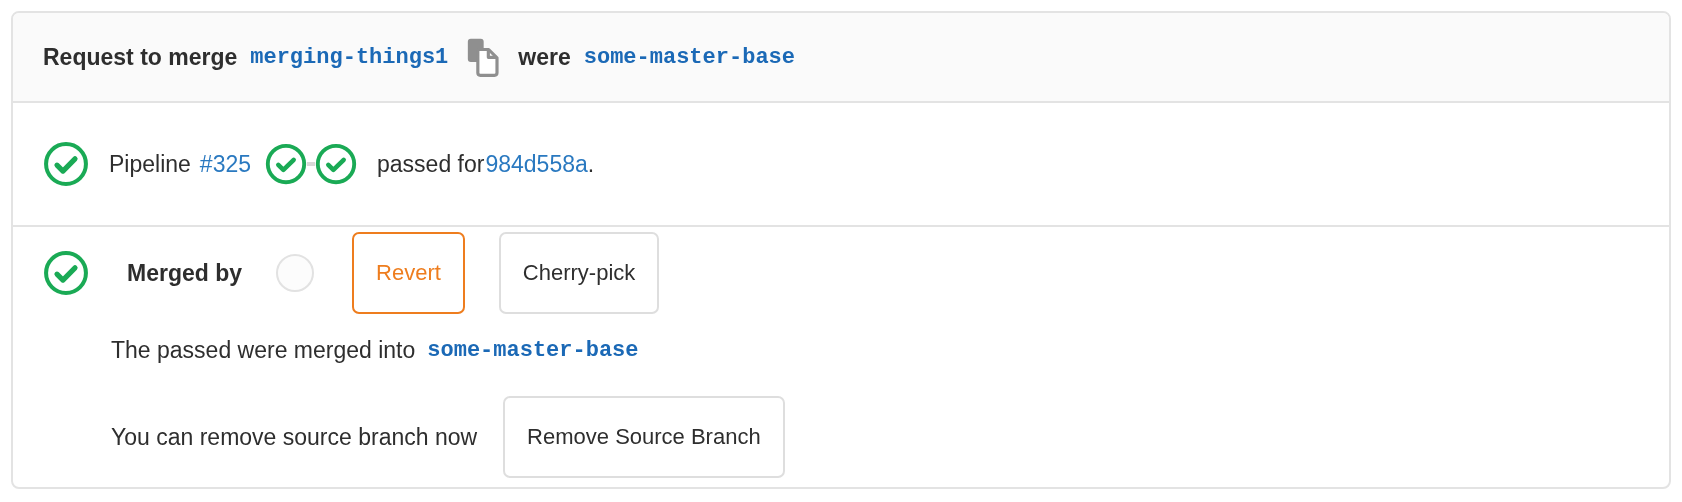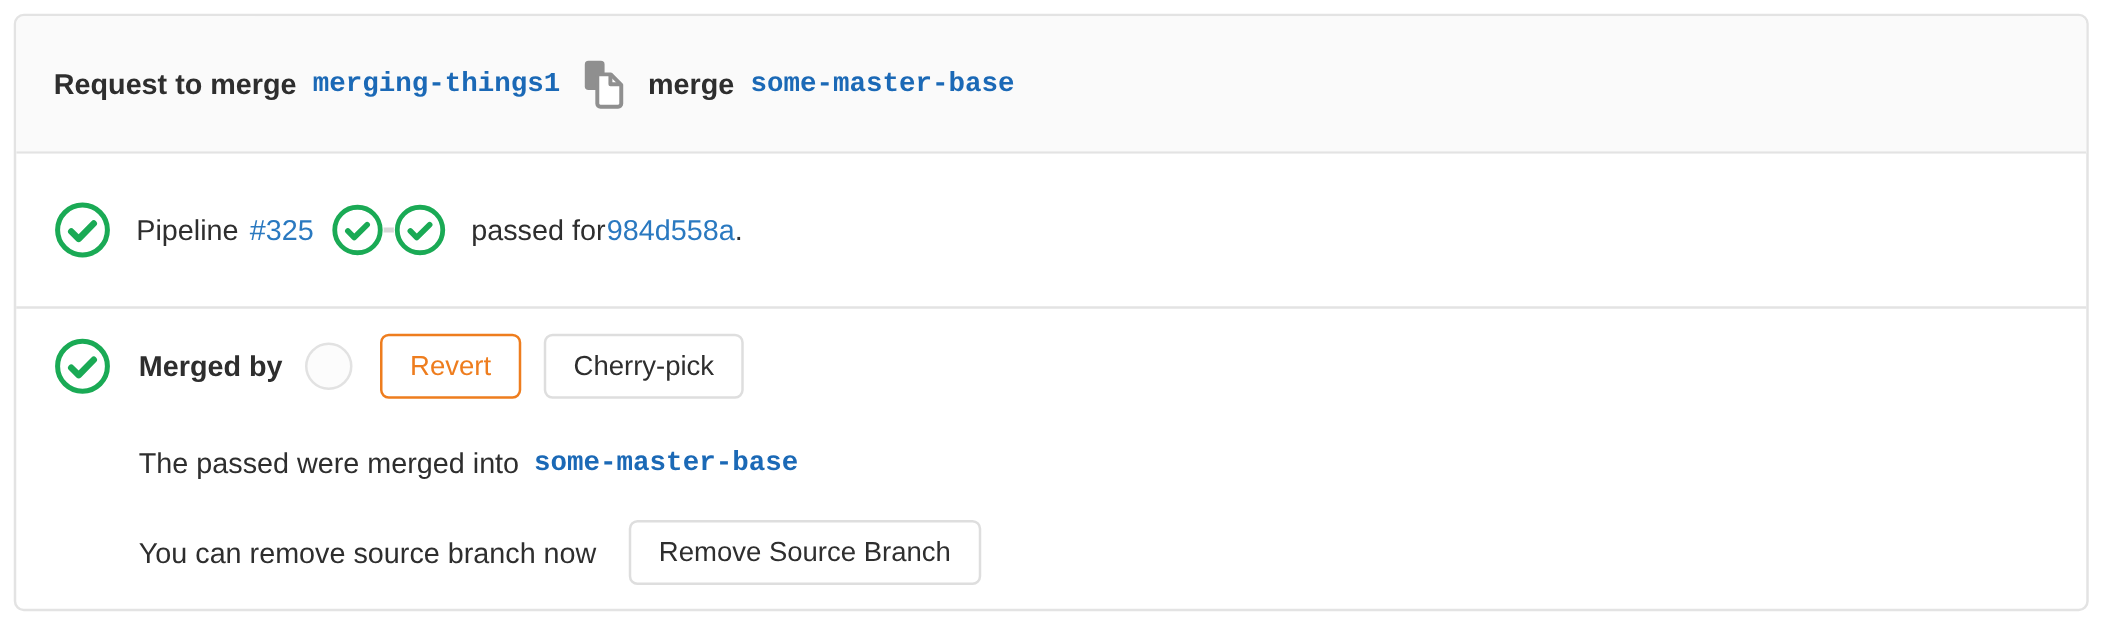--- a/index.html
+++ b/index.html
@@ -19,21 +19,21 @@
     font-family:"Liberation Sans","DejaVu Sans",sans-serif;
     color:var(--text-dark);
     position:relative;overflow:hidden;
   }
   .mr-widget{
     position:absolute;left:11px;top:11px;width:1660px;height:478px;
     border:2px solid var(--border-gray);border-radius:8px;background:#fff;
   }
   
   .mr-header{
-    height:110px;background:var(--header-bg);
+    height:90px;background:var(--header-bg);
     border-bottom:2px solid var(--border-gray);
     border-radius:6px 6px 0 0;
     display:flex;align-items:center;padding:0 30px;
     font-size:23px;font-weight:bold;
   }
   .mr-header .plain{margin-right:13px;}
   .mr-header .plain.into{margin:0 13px 0 0;}
   .branch-link{
     font-family:"Liberation Mono","DejaVu Sans Mono",monospace;
     font-weight:bold;font-size:22px;color:var(--branch-blue);
@@ -53,30 +53,30 @@
   .mr-pipeline .status-icon{margin-right:20px;}
   .pipeline-label{margin-right:9px;}
   .link{color:var(--link-blue);text-decoration:none;cursor:pointer;}
   .mini-graph{display:flex;align-items:center;margin:0 20px 0 14px;}
   .mini-stage{width:42px;height:42px;color:var(--success-green);display:block;background:#fff;border-radius:50%;position:relative;z-index:1;}
   .mini-connector{width:16px;height:4px;background:#d8d8d8;margin:0 -4px;position:relative;z-index:0;}
   .passed-text{margin-right:1px;}
   .period{color:var(--text-dark);}
   
   .mr-state{padding:18px 30px 0 30px;}
-  .state-row-main{display:flex;align-items:center;height:56px;}
+  .state-row-main{display:flex;align-items:center;height:56px;gap:16px;}
   .state-row-main .status-icon{margin-right:22px;}
   .merged-by-label{font-weight:bold;font-size:23px;margin-right:18px;}
   .avatar{
     width:38px;height:38px;border-radius:50%;flex:none;
     background:#fcfcfc;border:2px solid #e2e2e2;margin-right:22px;cursor:pointer;
   }
   .btn{
     font-family:"Liberation Sans","DejaVu Sans",sans-serif;
-    font-size:22px;line-height:1;padding:13px 22px;border-radius:7px;
+    font-size:22px;line-height:1;padding:28px 22px;border-radius:7px;
     background:#fff;border:2px solid #dedede;color:var(--text-dark);
     cursor:pointer;
   }
   .btn-revert{
     border-color:var(--warning-orange);color:var(--warning-orange);
     margin-right:18px;
   }
   .state-row-merged{margin:36px 0 0 68px;font-size:23px;display:flex;align-items:center;}
   .state-row-merged .msg{margin-right:12px;}
   .state-row-remove{margin:32px 0 0 68px;font-size:23px;display:flex;align-items:center;}
@@ -92,21 +92,21 @@
     <a class="branch-link">merging-things1</a>
     <button class="copy-btn">
       <span style="display:flex;">
         <svg width="40" height="44" viewBox="0 0 24 26">
           <rect x="3.5" y="2" width="9.5" height="14" rx="1.8" fill="#8f8f8f"></rect>
           <path d="M9.5 8.5 H16 L21 13.5 V22.5 A1.5 1.5 0 0 1 19.5 24 H11 A1.5 1.5 0 0 1 9.5 22.5 Z" fill="#fff" stroke="#8f8f8f" stroke-width="1.9" stroke-linejoin="round"></path>
           <path d="M15.8 8.9 V13.2 H20.6" fill="none" stroke="#8f8f8f" stroke-width="1.9" stroke-linejoin="round"></path>
         </svg>
       </span>
     </button>
-    <span class="plain into">merge</span>
+    <span class="plain into">were</span>
     <a class="branch-link">some-master-base</a>
   </div>
 
   <div class="mr-pipeline">
     <span class="status-icon">
       <svg width="46" height="46" viewBox="0 0 24 24">
         <circle cx="12" cy="12" r="10.4" fill="none" stroke="currentColor" stroke-width="2.1"></circle>
         <path d="M7.3 12.6 L10.4 15.7 L16.7 9.3" fill="none" stroke="currentColor" stroke-width="2.7" stroke-linecap="round" stroke-linejoin="round"></path>
       </svg>
     </span>

